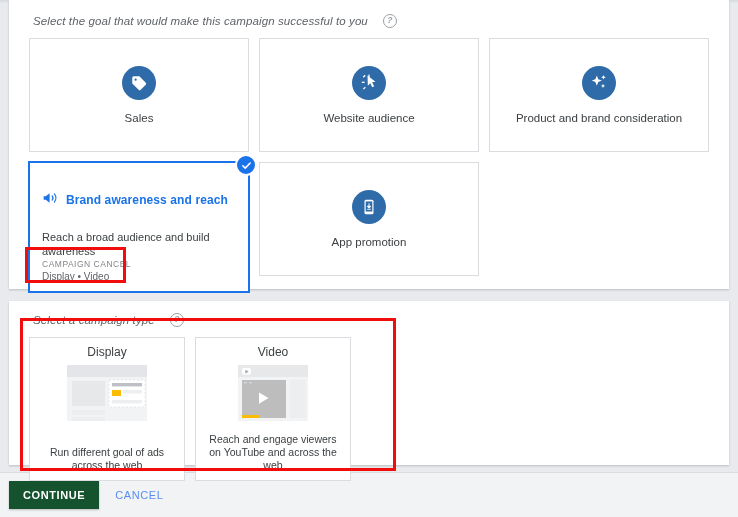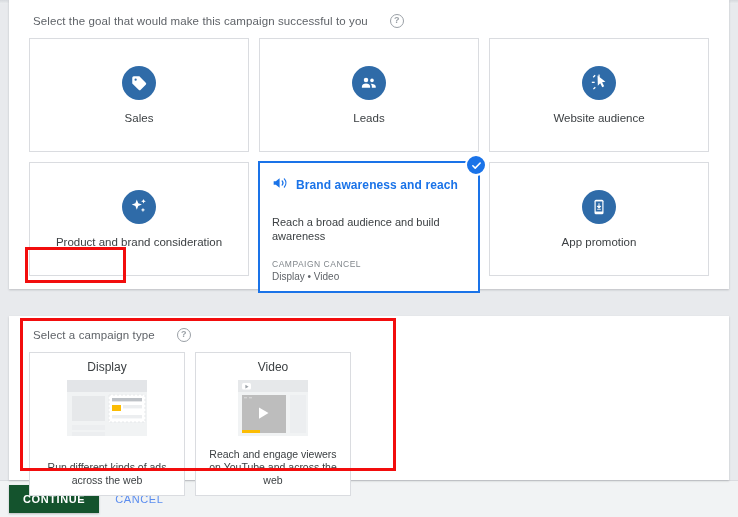--- a/index.html
+++ b/index.html
@@ -29,34 +29,35 @@
     box-shadow: 0 1px 2px rgba(60,64,67,.25);
     position: relative;
   }
   .panel-goals {
     margin: 0 9px 0 9px;
     height: 289px;
     padding: 14px 20px 0 20px;
     box-sizing: border-box;
   }
   .panel-type {
-    margin: 27px 9px 0 9px;
+    margin: 12px 9px 0 9px;
     height: 164px;
     padding: 12px 20px 0 20px;
     box-sizing: border-box;
   }
 
   .section-label {
     font-size: 11.5px;
     color: #5f6368;
     display: flex;
     align-items: center;
-    gap: 22px;
+    gap: 15px;
     margin: 0 0 10px 4px;
     letter-spacing: .1px;
+    font-style: italic;
   }
   .help-icon {
     width: 12px; height: 12px;
     border: 1px solid #9aa0a6;
     border-radius: 50%;
     color: #9aa0a6;
     font-size: 9px;
     line-height: 11px;
     text-align: center;
     font-weight: bold;
@@ -100,21 +101,21 @@
   }
   .ic-circle.gray { background: #eceff1; }
 
   
   .goal-card.selected {
     border: 1px solid #1a73e8;
     box-shadow: 0 0 0 1px #1a73e8;
     align-items: stretch;
     justify-content: flex-start;
     gap: 0;
-    padding: 12px 12px 0 12px;
+    padding: 27px 12px 0 12px;
     height: 130px;
   }
   .sel-head {
     display: flex;
     align-items: center;
     gap: 8px;
   }
   .sel-title {
     color: #1a73e8;
     font-size: 12px;
@@ -255,31 +256,20 @@
 
       <div class="goal-card">
         <span class="ic-circle">
           <svg width="18" height="18" viewBox="0 0 24 24" fill="#fff">
             <path d="M21 11.5 12.5 3H5a2 2 0 0 0-2 2v7.5L11.5 21a2 2 0 0 0 2.8 0l6.7-6.7a2 2 0 0 0 0-2.8zM7.5 9A1.5 1.5 0 1 1 9 7.5 1.5 1.5 0 0 1 7.5 9z"></path>
           </svg>
         </span>
         <span class="glabel">Sales</span>
       </div>
 
-      <div class="goal-card">
-        <span class="ic-circle">
-          <svg width="18" height="18" viewBox="0 0 24 24" fill="#fff">
-            <circle cx="8" cy="8" r="3"></circle>
-              <circle cx="16" cy="8.5" r="2.4"></circle>
-            <path d="M2.5 17c0-2.6 2.6-4.2 5.5-4.2s5.5 1.6 5.5 4.2v1.2h-11z"></path>
-            <path d="M15 13c2.6 0 6 1.2 6 3.6v1.6h-5.2V17c0-1.6-.7-2.9-1.8-3.9z"></path>
-          </svg>
-        </span>
-        <span class="glabel">Leads</span>
-      </div>
 
       <div class="goal-card">
         <span class="ic-circle">
           <svg width="19" height="19" viewBox="0 0 24 24" fill="#fff">
             <path d="M9.5 3.2 19.5 11l-4.2.8 2.6 4.9-2.4 1.3-2.6-4.9-3 3z"></path>
             <rect x="3.6" y="3.3" width="3.4" height="1.6" transform="rotate(-45 5.3 4.1)"></rect>
             <rect x="2.3" y="11" width="3.6" height="1.6"></rect>
             <rect x="10.6" y="2" width="1.6" height="3.6"></rect>
             <rect x="3.8" y="18.4" width="3.4" height="1.6" transform="rotate(-45 5.5 19.2)"></rect>
           </svg>
@@ -353,21 +343,21 @@
           <rect x="8" y="1" width="80" height="12" fill="#e3e5e8"></rect>
           <rect x="13" y="17" width="33" height="25" fill="#e6e8ea"></rect>
           <rect x="13" y="46" width="33" height="5" fill="#eceef0"></rect>
           <rect x="13" y="53" width="33" height="4" fill="#eceef0"></rect>
           <rect x="50" y="16" width="36" height="27" fill="#ffffff" stroke="#e6e8ea" stroke-dasharray="2 2"></rect>
           <rect x="53" y="19" width="30" height="3.4" fill="#bdc1c6"></rect>
           <rect x="53" y="26" width="9" height="6" fill="#fbbc04"></rect>
           <rect x="64" y="26" width="19" height="3.4" fill="#eceef0"></rect>
           <rect x="53" y="36" width="30" height="3.4" fill="#eceef0"></rect>
         </svg>
-        <div class="type-desc">Run different kinds of ads across the web</div>
+        <div class="type-desc">Run different goal of ads across the web</div>
       </div>
 
       <div class="type-card">
         <div class="type-title">Video</div>
         <svg class="thumb" viewBox="0 0 96 58">
           <rect x="13" y="1" width="70" height="56" fill="#f1f3f4"></rect>
           <rect x="13" y="1" width="70" height="12" fill="#e6e8ea"></rect>
           <rect x="17" y="4" width="9" height="6.5" rx="1.6" fill="#ffffff"></rect>
           <path d="M20.4 5.8l3.2 1.9-3.2 1.9z" fill="#9aa0a6"></path>
           <rect x="17" y="16" width="44" height="38" fill="#bdbdbd"></rect>

